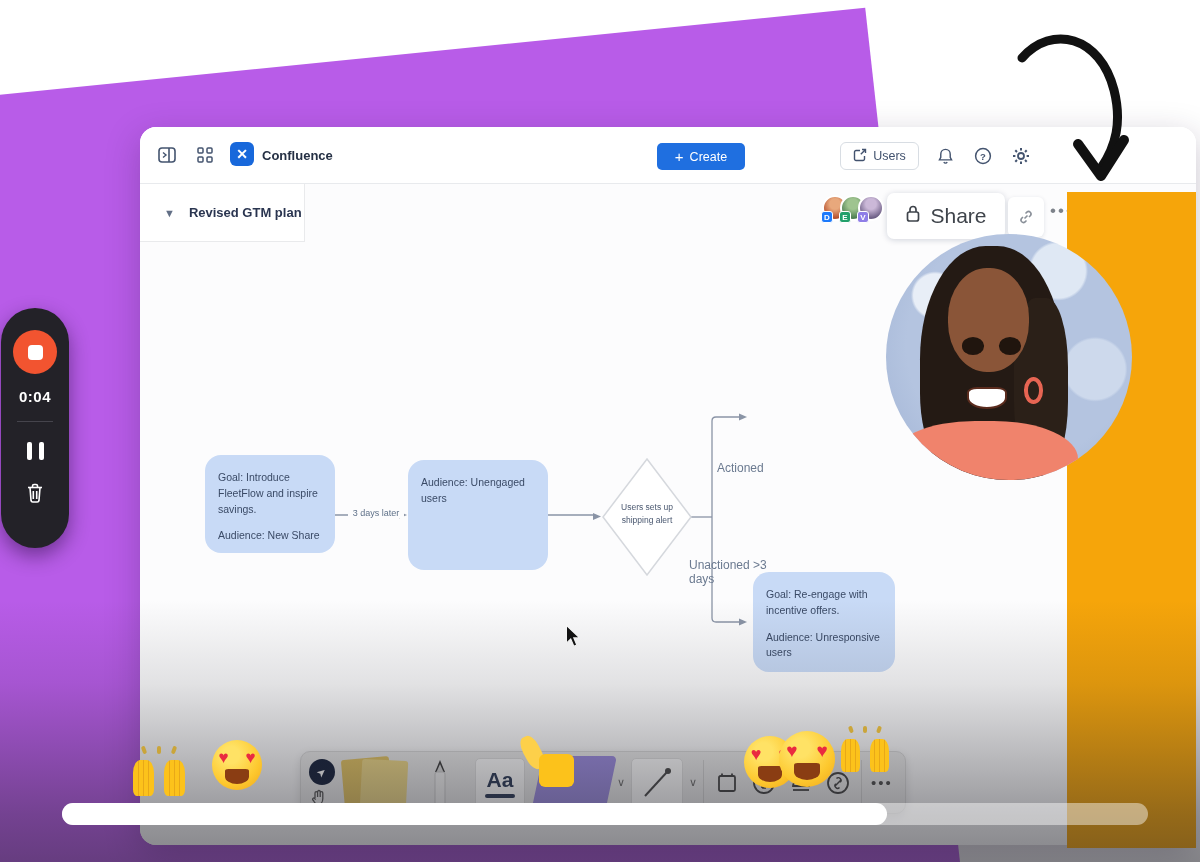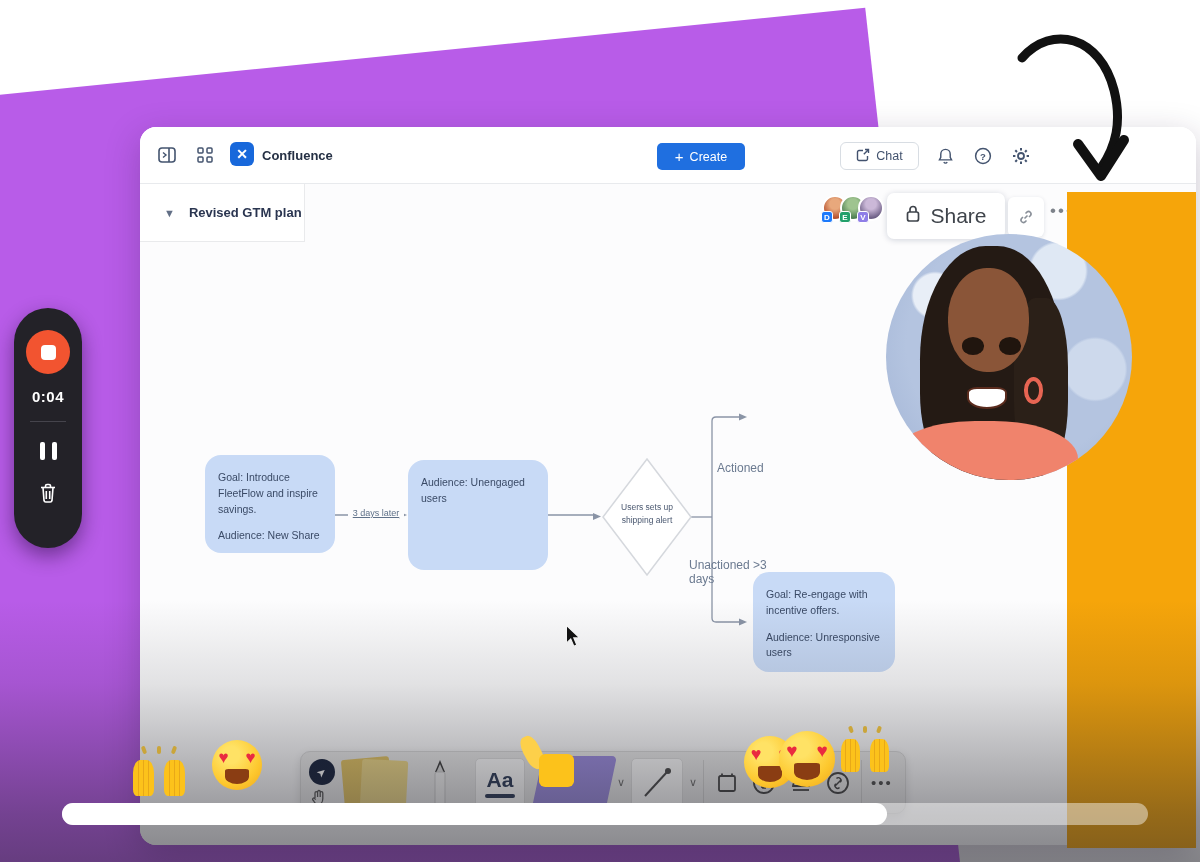--- a/index.html
+++ b/index.html
@@ -64,21 +64,21 @@
   .emoji-hands { position:absolute; z-index:50; }
   .emoji-hands .palm { position:absolute; bottom:0; width:38%; height:72%; background:#fcc21b; border-radius:36% 36% 18% 18%;
       background-image:linear-gradient(90deg, transparent 23%, #e8a818 23% 28%, transparent 28% 48%, #e8a818 48% 53%, transparent 53% 73%, #e8a818 73% 78%, transparent 78%); }
   .emoji-hands .palm.l { left:2%; } .emoji-hands .palm.r { right:2%; }
   .emoji-hands .tick { position:absolute; width:7%; height:16%; background:#caa53a; border-radius:2px; top:0; }
   .emoji-thumb { position:absolute; z-index:50; }
   .emoji-thumb .fist { position:absolute; right:4%; bottom:4%; width:62%; height:58%; background:#fcc21b; border-radius:18%; }
   .emoji-thumb .thumb { position:absolute; left:8%; top:4%; width:30%; height:62%; background:#fdd04a; border-radius:40%; transform:rotate(-28deg); }
 
   
-  .recorder { position:absolute; left:14px; top:308px; width:68px; height:240px; background:#232228; border-radius:34px; z-index:60; box-shadow:0 8px 20px rgba(20,0,40,.45); display:flex; flex-direction:column; align-items:center; padding-top:22px; }
+  .recorder { position:absolute; left:1px; top:308px; width:68px; height:240px; background:#232228; border-radius:34px; z-index:60; box-shadow:0 8px 20px rgba(20,0,40,.45); display:flex; flex-direction:column; align-items:center; padding-top:22px; }
   .stop-btn { width:44px; height:44px; border-radius:50%; background:#f25430; border:none; cursor:pointer; display:flex; align-items:center; justify-content:center; }
   .stop-btn .sq { width:15px; height:15px; background:#fff; border-radius:4px; }
   .rec-time { color:#fff; font-size:15px; font-weight:bold; margin-top:14px; letter-spacing:.5px; }
   .rec-sep { width:36px; height:1px; background:#45444c; margin:16px 0 14px; }
   .pause-btn { background:none; border:none; cursor:pointer; display:flex; gap:7px; padding:6px; }
   .pause-btn i { display:block; width:5px; height:18px; background:#fff; border-radius:2px; }
   .trash-btn { background:none; border:none; cursor:pointer; margin-top:16px; }
 
   
   .presenter { position:absolute; left:886px; top:234px; width:246px; height:246px; border-radius:50%; overflow:hidden; z-index:45;
@@ -138,21 +138,21 @@
       <div class="nav-item app-name" style="left:122px; top:21px;">Confluence</div>
       <button class="create-btn">
         <span style="font-size:15px; line-height:1;">+</span>
         <span>Create</span>
       </button>
       <button class="chat-btn">
         <span><svg width="14" height="14" viewBox="0 0 14 14">
               <path d="M7 2.5 H3 a1.5 1.5 0 0 0 -1.5 1.5 V11 a1.5 1.5 0 0 0 1.5 1.5 H10 a1.5 1.5 0 0 0 1.5 -1.5 V8" fill="none" stroke="#42526e" stroke-width="1.4"></path>
               <path d="M9 1.5 h3.5 v3.5 M12.3 1.7 L7.8 6.2" fill="none" stroke="#42526e" stroke-width="1.4"></path>
             </svg></span>
-        <span>Chat</span>
+        <span>Users</span>
       </button>
       <button class="icon-btn nav-item" style="left:794px; top:18px; width:22px; height:22px;">
         <svg width="17" height="18" viewBox="0 0 18 19">
             <path d="M9 2.5 c-2.9 0 -5 2.2 -5 5.1 V11 L2.6 13.6 h12.8 L14 11 V7.6 c0 -2.9 -2.1 -5.1 -5 -5.1z" fill="none" stroke="#44546f" stroke-width="1.5"></path>
             <path d="M7.3 15.8 a1.8 1.8 0 0 0 3.4 0" fill="none" stroke="#44546f" stroke-width="1.5"></path>
           </svg>
       </button>
       <button class="icon-btn nav-item" style="left:832px; top:18px; width:22px; height:22px;">
         <svg width="18" height="18" viewBox="0 0 18 18">
             <circle cx="9" cy="9" r="7.4" fill="none" stroke="#44546f" stroke-width="1.5"></circle>
@@ -227,21 +227,21 @@
           <polygon points="607,233 599,229.5 599,236.5"></polygon>
           <polygon points="607,438 599,434.5 599,441.5"></polygon>
         </g>
         <polygon points="507,275 551,333 507,391 463,333" fill="#ffffff" stroke="#d5d8dd" stroke-width="1.5"></polygon>
       </svg>
 
       <div class="flow-node" style="left:65px; top:271px; width:130px; height:98px;">
         <p>Goal: Introduce FleetFlow and inspire savings.</p>
           <p>Audience: New Share</p>
       </div>
-      <div class="edge-label" style="left:208px; top:324px; width:56px;text-decoration:underline;">3 days later</div>
+      <div class="edge-label" style="left:208px; top:324px; width:56px;">3 days later</div>
       <div class="flow-node" style="left:268px; top:276px; width:140px; height:110px;">
           <p>Audience: Unengaged users</p>
       </div>
       <div class="diamond-text">
         <div>Users sets up</div>
           <div>shipping alert</div>
       </div>
       <div class="branch-label" style="left:577px; top:277px;">Actioned</div>
       <div class="branch-label" style="left:549px; top:374px; width:90px;">Unactioned &gt;3 days</div>
       <div class="flow-node" style="left:613px; top:388px; width:142px; height:100px;">

